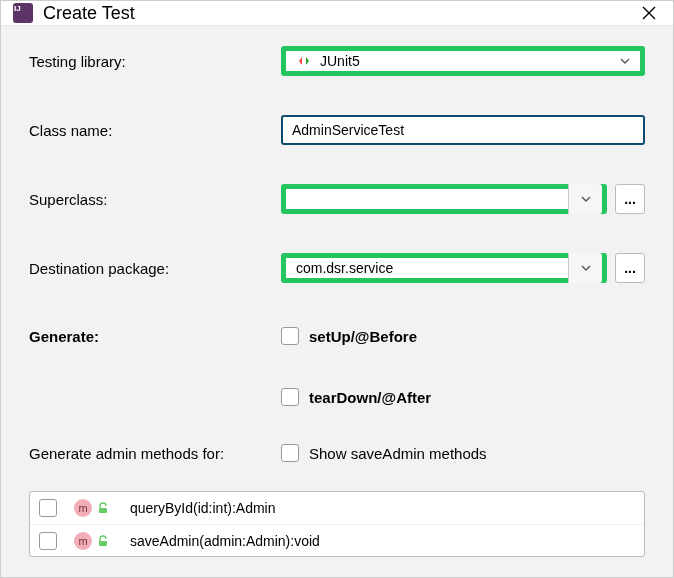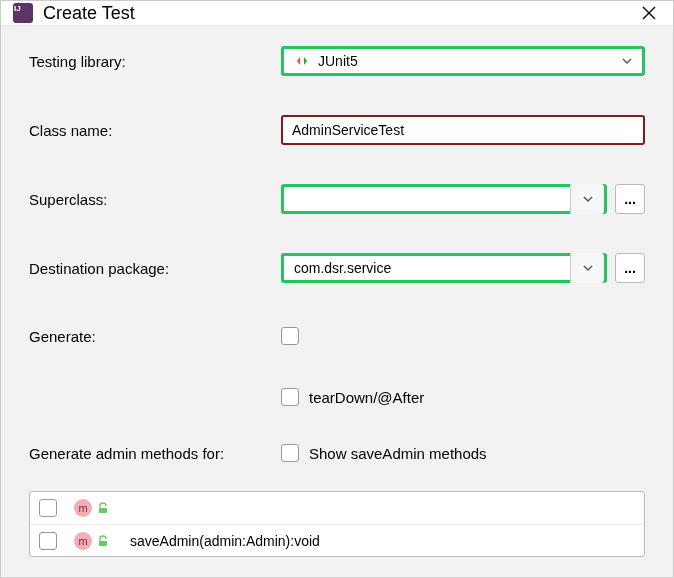--- a/index.html
+++ b/index.html
@@ -8,33 +8,33 @@
     .titlebar { height: 40px; display: flex; align-items: center; padding: 0 12px; background: #fff; border-bottom: 1px solid #e8e8e8; }
     .app-icon { width: 20px; height: 20px; background: #5c3566; border-radius: 3px; display: inline-flex; align-items: center; justify-content: center; margin-right: 10px; position: relative; }
     .app-icon::after { content: "IJ"; color: #fff; font-size: 8px; font-weight: bold; position: absolute; top: 1px; left: 1px; }
     .title { font-size: 18px; color: #000; flex: 1; }
     .close-btn { width: 24px; height: 24px; display: inline-flex; align-items: center; justify-content: center; cursor: pointer; }
     .close-btn svg { width: 14px; height: 14px; }
     .content { flex: 1; padding: 20px 28px; display: flex; flex-direction: column; gap: 21px; }
     .form-row { display: flex; align-items: center; margin-bottom: 18px; min-height: 30px; }
     .form-label { width: 252px; font-size: 15px; color: #000; }
     .form-control-wrap { flex: 1; display: flex; align-items: center; gap: 8px; }
-    .combo, .text-input { flex: 1; height: 30px; background: #fff; border: 3px solid #22c55e; border-radius: 3px; display: flex; align-items: center; padding: 12px 10px; font-size: 14px; }
+    .combo, .text-input { flex: 1; height: 30px; background: #fff; border: 5px solid #22c55e; border-radius: 3px; display: flex; align-items: center; padding: 0 10px; font-size: 14px; }
     .combo { justify-content: space-between; cursor: pointer; }
     .combo .combo-content { display: flex; align-items: center; gap: 8px; }
     .combo .chevron { width: 10px; height: 10px; }
     .junit-icon { width: 16px; height: 16px; display: inline-flex; align-items: center; justify-content: center; }
     .junit-icon svg { width: 16px; height: 16px; }
     .text-input { outline: none; }
-    .text-input.focused { border: 2px solid #7f1d1d; padding: 0 9px; }
+    .text-input.focused { border: 2px solid #0c4a6e; padding: 0 9px; }
     .text-input input { border: none; outline: none; font-size: 14px; width: 100%; font-family: inherit; }
     .combo-dropdown-part { height: 30px; width: 34px; border-left: 1px solid #ccc; display: inline-flex; align-items: center; justify-content: center; margin-left: auto; margin-right: -10px; background: #f6f6f6; cursor: pointer; border-radius: 0 3px 3px 0; }
     .ellipsis-btn { width: 30px; height: 30px; background: #fff; border: 1px solid #bbb; border-radius: 3px; display: inline-flex; align-items: center; justify-content: center; cursor: pointer; font-weight: bold; }
     .checkbox-row { display: flex; align-items: center; height: 28px; margin-bottom: 4px; }
-    .checkbox-row.withlabel { margin-bottom: 12px; }
+    .checkbox-row.withlabel { margin-bottom: 12px; font-weight: bold; }
     .left-spacer { width: 252px; font-size: 15px; }
     .cbx { width: 18px; height: 18px; border: 1px solid #999; border-radius: 3px; background: #fff; margin-right: 10px; cursor: pointer; }
     .cbx-label { font-size: 15px; }
     .methods-header-row { display: flex; align-items: center; margin-bottom: 8px; }
     .table { border: 1px solid #bbb; border-radius: 3px; background: #fff; }
     .table-header { display: flex; border-bottom: 1px solid #ccc; background: #fff; }
     .th-check { width: 36px; border-right: 1px solid #ccc; height: 30px; }
     .th-member { flex: 1; padding: 6px 10px; font-size: 14px; }
     .table-row { display: flex; align-items: center; height: 32px; border-top: 1px solid #eee; }
     .table-row:first-of-type { border-top: none; }
@@ -127,20 +127,21 @@
               </svg>
           </span>
         </div>
         <div class="ellipsis-btn">...</div>
       </div>
     </div>
 
     <div class="checkbox-row withlabel">
       <div class="left-spacer">Generate:</div>
       <span class="cbx"></span>
+      <span class="cbx-label">setUp/@Before</span>
     </div>
     <div class="checkbox-row withlabel">
       <div class="left-spacer"></div>
       <span class="cbx"></span>
       <span class="cbx-label">tearDown/@After</span>
     </div>
 
     <div class="methods-header-row">
       <div class="left-spacer">Generate admin methods for:</div>
       <span class="cbx"></span>
@@ -155,20 +156,21 @@
         <div class="td-member">
           <span class="method-icon">
               <span>m</span>
             </span>
           <span class="unlock-icon">
               <svg viewBox="0 0 12 12">
                 <rect x="2" y="6" width="8" height="5" rx="1" fill="#6c6"></rect>
                 <path d="M3 6 V4 a3 3 0 0 1 6 0" stroke="#6c6" stroke-width="1.4" fill="none"></path>
               </svg>
             </span>
+          <span>queryById(id:int):Admin</span>
         </div>
       </div>
       <div class="table-row">
         <div class="td-check">
             <span class="cbx"></span>
           </div>
         <div class="td-member">
           <span class="method-icon">
               <span>m</span>
             </span>

